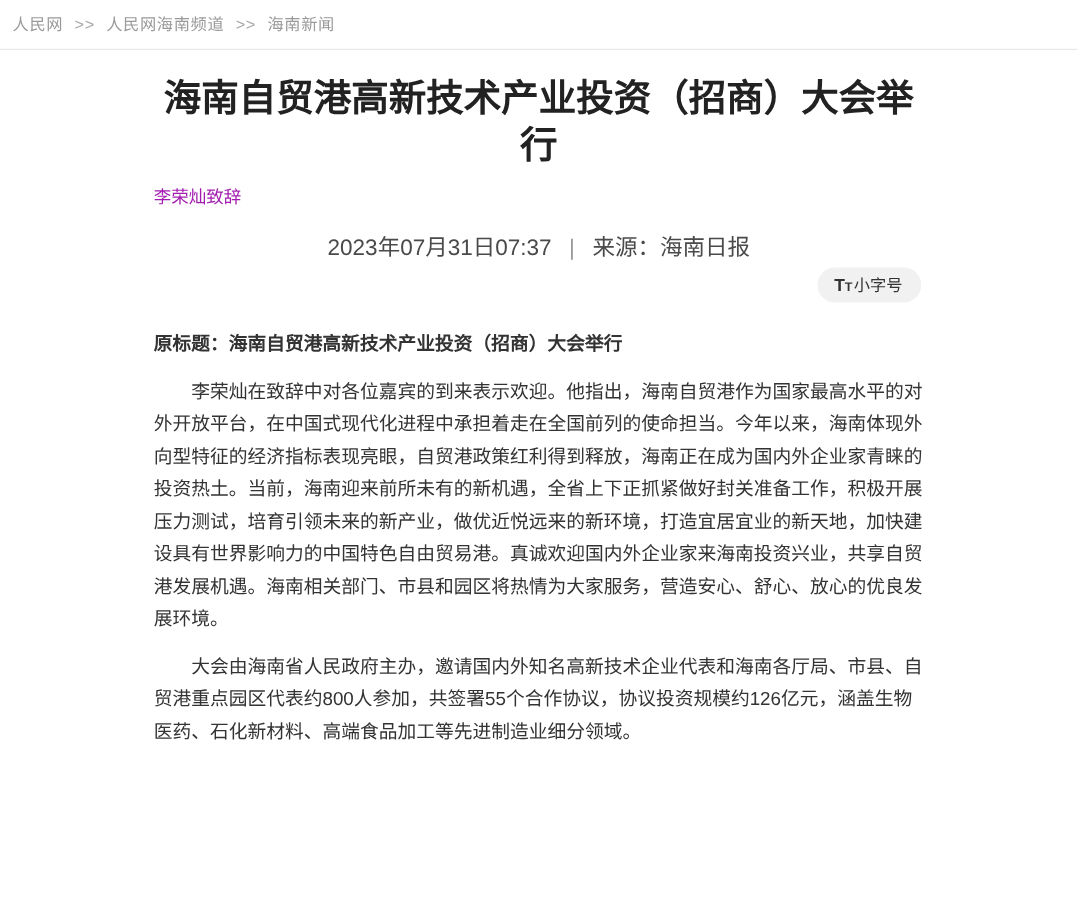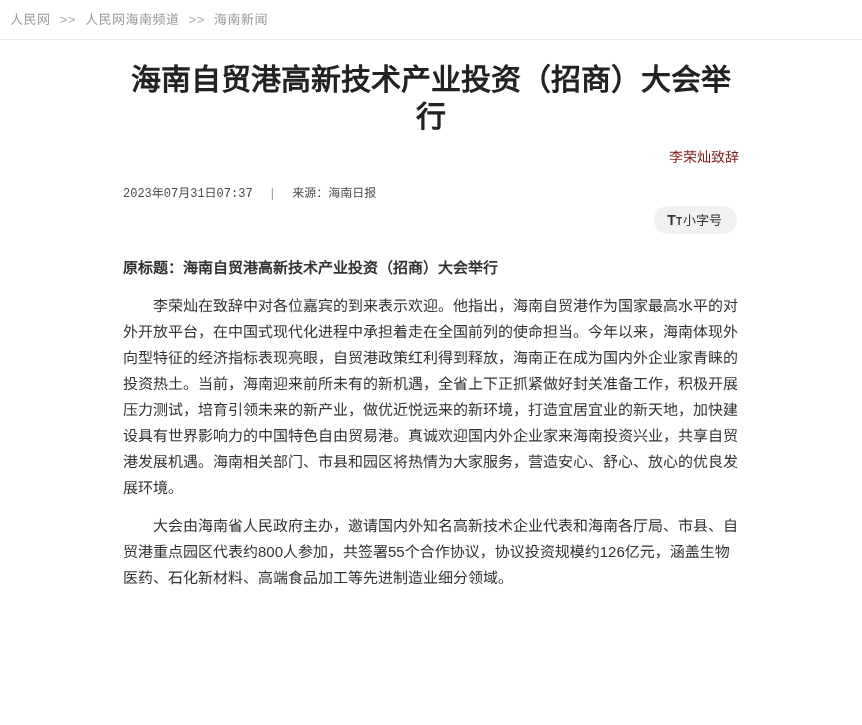--- a/index.html
+++ b/index.html
@@ -28,29 +28,29 @@
   .article-title {
     margin: 21px 0 0 0;
     text-align: center;
     font-size: 30px;
     line-height: 37px;
     font-weight: 600;
     color: #222222;
   }
   .article-subtitle {
     margin-top: 11px;
-    text-align: right;
+    text-align: left;
     font-size: 14px;
-    color: #7f1d1d;
+    color: #a21caf;
   }
   .article-meta {
     margin-top: 17px;
-    font-size: 12px;
+    text-align: center;
+    font-size: 18px;
     color: #4a4a4a;
-    font-family: Liberation Mono, monospace;
   }
   .article-meta .meta-sep { margin: 0 9px; color: #999999; }
   .article-meta .source-link { color: #4a4a4a; cursor: pointer; }
 
   .toolbar {
     display: flex;
     justify-content: flex-end;
     margin-top: 5px;
     padding-right: 2px;
   }

